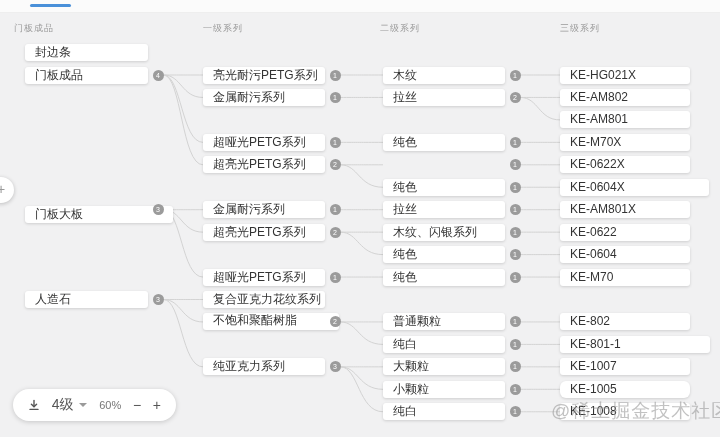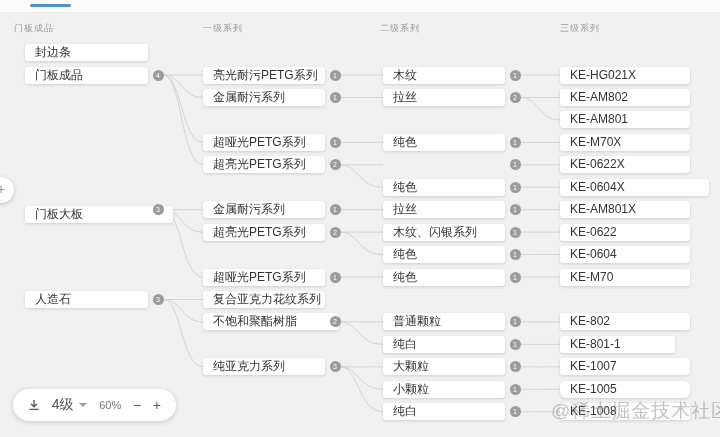--- a/index.html
+++ b/index.html
@@ -142,28 +142,28 @@
     <div class="badge" style="left: 509.5px; top: 249.1px; background: rgb(155, 155, 155);">1</div>
     <div class="node" style="left: 560px; top: 246.1px; width: 130px;">KE-0604</div>
     <div class="node" style="left: 203px; top: 268.55px; width: 122px;">超哑光PETG系列</div>
     <div class="badge" style="left: 329.5px; top: 271.55px; background: rgb(155, 155, 155);">1</div>
     <div class="node" style="left: 383px; top: 268.55px; width: 122px;">纯色</div>
     <div class="badge" style="left: 509.5px; top: 271.55px; background: rgb(155, 155, 155);">1</div>
     <div class="node" style="left: 560px; top: 268.55px; width: 130px;">KE-M70</div>
     <div class="node" style="left: 25px; top: 291px; width: 123px;">人造石</div>
     <div class="badge" style="left: 152.5px; top: 294px; background: rgb(155, 155, 155);">3</div>
     <div class="node" style="left: 203px; top: 291px; width: 122px;">复合亚克力花纹系列</div>
-    <div class="node" style="left: 203px; top: 313.45px; width: 136px;">不饱和聚酯树脂</div>
+    <div class="node" style="left: 203px; top: 313.45px; width: 136px; font-family: Liberation Mono, monospace;">不饱和聚酯树脂</div>
     <div class="badge" style="left: 329.5px; top: 316.45px; background: rgb(155, 155, 155);">2</div>
     <div class="node" style="left: 383px; top: 313.45px; width: 122px;">普通颗粒</div>
     <div class="badge" style="left: 509.5px; top: 316.45px; background: rgb(155, 155, 155);">1</div>
     <div class="node" style="left: 560px; top: 313.45px; width: 130px;">KE-802</div>
     <div class="node" style="left: 383px; top: 335.9px; width: 122px;">纯白</div>
     <div class="badge" style="left: 509.5px; top: 338.9px; background: rgb(155, 155, 155);">1</div>
-    <div class="node" style="left: 560px; top: 335.9px; width: 115px;">KE-801-1</div>
+    <div class="node" style="left: 560px; top: 335.9px; width: 150px;">KE-801-1</div>
     <div class="node" style="left: 203px; top: 358.35px; width: 122px;">纯亚克力系列</div>
     <div class="badge" style="left: 329.5px; top: 361.35px; background: rgb(155, 155, 155);">3</div>
     <div class="node" style="left: 383px; top: 358.35px; width: 122px;">大颗粒</div>
     <div class="badge" style="left: 509.5px; top: 361.35px; background: rgb(155, 155, 155);">1</div>
     <div class="node" style="left: 560px; top: 358.35px; width: 130px;">KE-1007</div>
     <div class="node" style="left: 383px; top: 380.8px; width: 122px;">小颗粒</div>
     <div class="badge" style="left: 509.5px; top: 383.8px; background: rgb(155, 155, 155);">1</div>
     <div class="node" style="left: 560px; top: 380.8px; width: 130px; border-radius: 6px;">KE-1005</div>
     <div class="node" style="left: 383px; top: 403.25px; width: 122px;">纯白</div>
     <div class="badge" style="left: 509.5px; top: 406.25px; background: rgb(155, 155, 155);">1</div>

